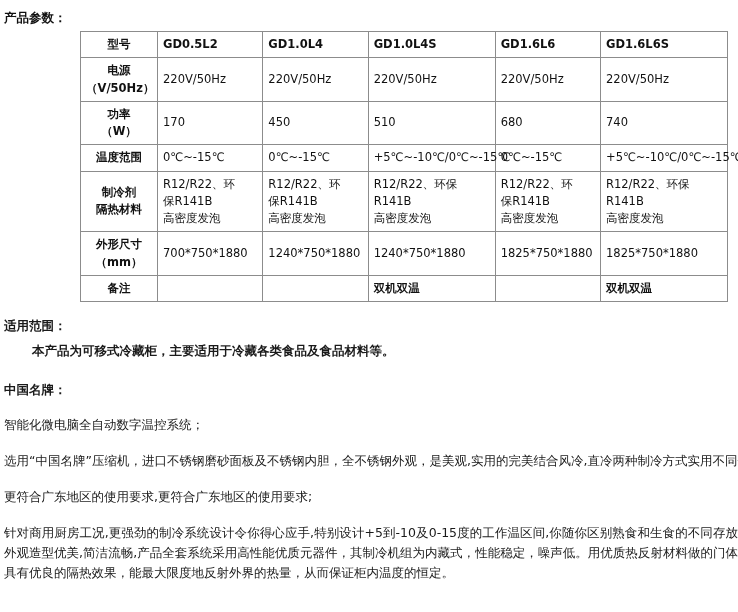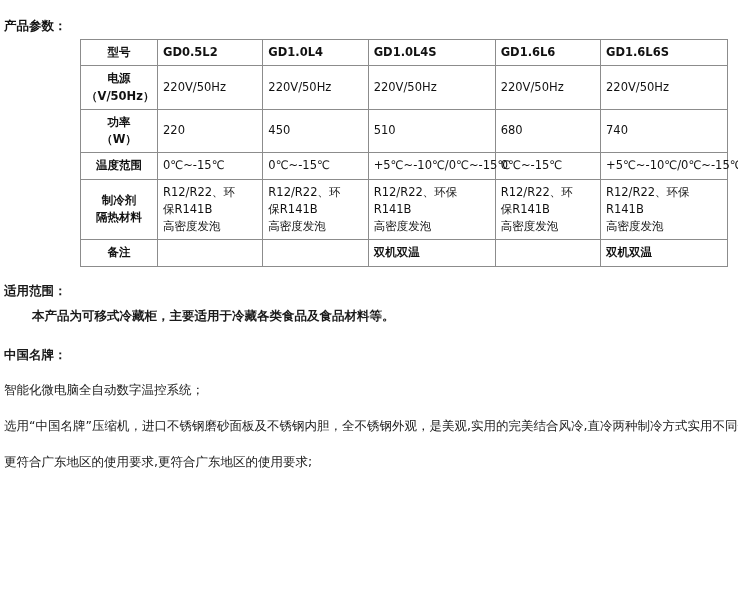--- a/index.html
+++ b/index.html
@@ -11,21 +11,21 @@
     min-height: 612px;
     background: #ffffff;
     font-family: "DejaVu Sans", "Liberation Sans", sans-serif;
     color: #1a1a1a;
     font-size: 12px;
     -webkit-font-smoothing: none;
   }
   .page {
     position: relative;
     width: 738px;
-    padding: 16px 0 0 0;
+    padding: 8px 0 0 0;
     box-sizing: border-box;
   }
   .section-label {
     font-size: 12.5px;
     font-weight: bold;
     color: #111;
     margin: 2px 0 4px 4px;
   }
   .spec-wrap {
     margin: 4px 0 0 0;
@@ -133,21 +133,21 @@
           <td class="val mid-col">220V/50Hz</td>
           <td class="val">220V/50Hz</td>
           <td class="val mid-col">220V/50Hz</td>
         </tr>
 
         <tr>
           <td class="rowhead">
             <span class="stack">功率</span>
             <span class="stack">（W）</span>
           </td>
-          <td class="val">220</td>
+          <td class="val">170</td>
           <td class="val">450</td>
           <td class="val mid-col">510</td>
           <td class="val">680</td>
           <td class="val mid-col">740</td>
         </tr>
 
         <tr>
           <td class="rowhead">
             <span class="stack">温度范围</span>
           </td>
@@ -181,20 +181,31 @@
             <span>R12/R22、环</span>
             <span>保R141B</span>
             <span>高密度发泡</span>
           </td>
           <td class="val cell-lines mid-col">
             <span>R12/R22、环保R141B</span>
             <span>高密度发泡</span>
           </td>
         </tr>
 
+        <tr>
+          <td class="rowhead">
+            <span class="stack">外形尺寸</span>
+            <span class="stack">（mm）</span>
+          </td>
+          <td class="val">700*750*1880</td>
+          <td class="val">1240*750*1880</td>
+          <td class="val mid-col">1240*750*1880</td>
+          <td class="val">1825*750*1880</td>
+          <td class="val mid-col">1825*750*1880</td>
+        </tr>
 
         <tr>
           <td class="rowhead">
             <span class="stack">备注</span>
           </td>
           <td class="val"></td>
           <td class="val"></td>
           <td class="colhead mid-col">双机双温</td>
           <td class="val"></td>
           <td class="colhead mid-col">双机双温</td>
@@ -206,15 +217,16 @@
   <div class="applicable">
     <div class="applicable-title">适用范围：</div>
     <div class="applicable-body">本产品为可移式冷藏柜，主要适用于冷藏各类食品及食品材料等。</div>
   </div>
 
   <div class="intro">
     <div class="intro-title">中国名牌：</div>
     <p>智能化微电脑全自动数字温控系统；</p>
     <p class="nowrap-block">选用“中国名牌”压缩机，进口不锈钢磨砂面板及不锈钢内胆，全不锈钢外观，是美观,实用的完美结合风冷,直冷两种制冷方式实用不同使用要求,供用户选择,明管</p>
     <p>更符合广东地区的使用要求,更符合广东地区的使用要求;</p>
+    <p class="last">针对商用厨房工况,更强劲的制冷系统设计令你得心应手,特别设计+5到-10及0-15度的工作温区间,你随你区别熟食和生食的不同存放 外观造型优美,简洁流畅,产品全套系统采用高性能优质元器件，其制冷机组为内藏式，性能稳定，噪声低。用优质热反射材料做的门体具有优良的隔热效果，能最大限度地反射外界的热量，从而保证柜内温度的恒定。</p>
   </div>
 
 </div>
 
 </body></html>

